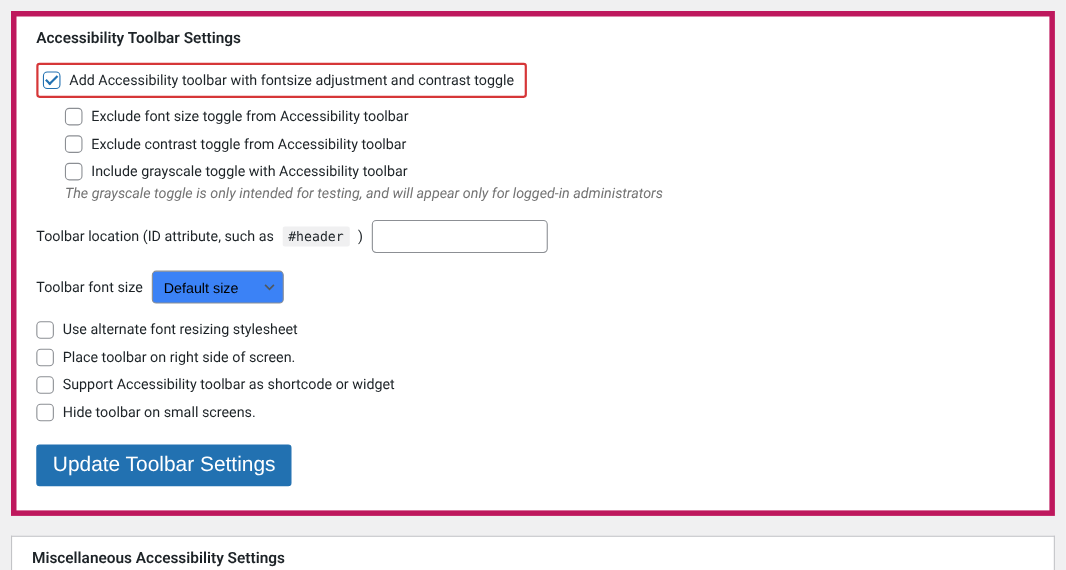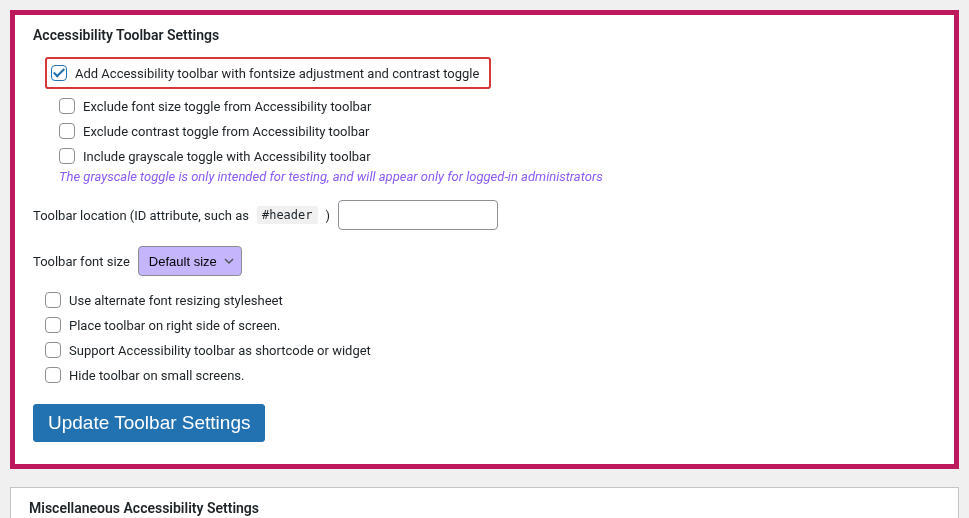--- a/index.html
+++ b/index.html
@@ -20,21 +20,21 @@
     .panel-title {
       font-weight: 600;
       font-size: 14px;
       margin: 0 0 14px 0;
     }
     .row {
       display: flex;
       align-items: center;
       margin-bottom: 9px;
     }
-    .row.toplevel { margin-left: 12px; }
+    .row.toplevel { margin-left: 0; }
     .row.sub { margin-left: 26px; }
     .highlight {
       display: inline-flex;
       align-items: center;
       border: 2px solid #d63638;
       padding: 6px 10px 6px 4px;
       border-radius: 3px;
     }
     input[type="checkbox"] {
       appearance: none;
@@ -59,21 +59,21 @@
       top: 0px;
       width: 4px;
       height: 9px;
       border: solid #2271b1;
       border-width: 0 2px 2px 0;
       transform: rotate(45deg);
     }
     label { cursor: pointer; }
     .note {
       font-style: italic;
-      color: #8b5cf6;
+      color: #737373;
       margin: -4px 0 14px 26px;
     }
     .field-row {
       display: flex;
       align-items: center;
       gap: 8px;
       margin: 16px 0;
     }
     code {
       background: #f0f0f1;
@@ -93,23 +93,23 @@
     .select-wrap {
       position: relative;
       display: inline-block;
     }
     select {
       appearance: none;
       -webkit-appearance: none;
       border: 1px solid #8c8f94;
       border-radius: 4px;
       height: 30px;
-      padding: 0 24px 0 10px;
+      padding: 0 40px 0 10px;
       font-size: 13px;
-      background: #c4b5fd;
+      background: #3b82f6;
       cursor: pointer;
     }
     .select-wrap .chev {
       position: absolute;
       right: 8px;
       top: 50%;
       transform: translateY(-50%);
       pointer-events: none;
       width: 10px; height: 10px;
     }

